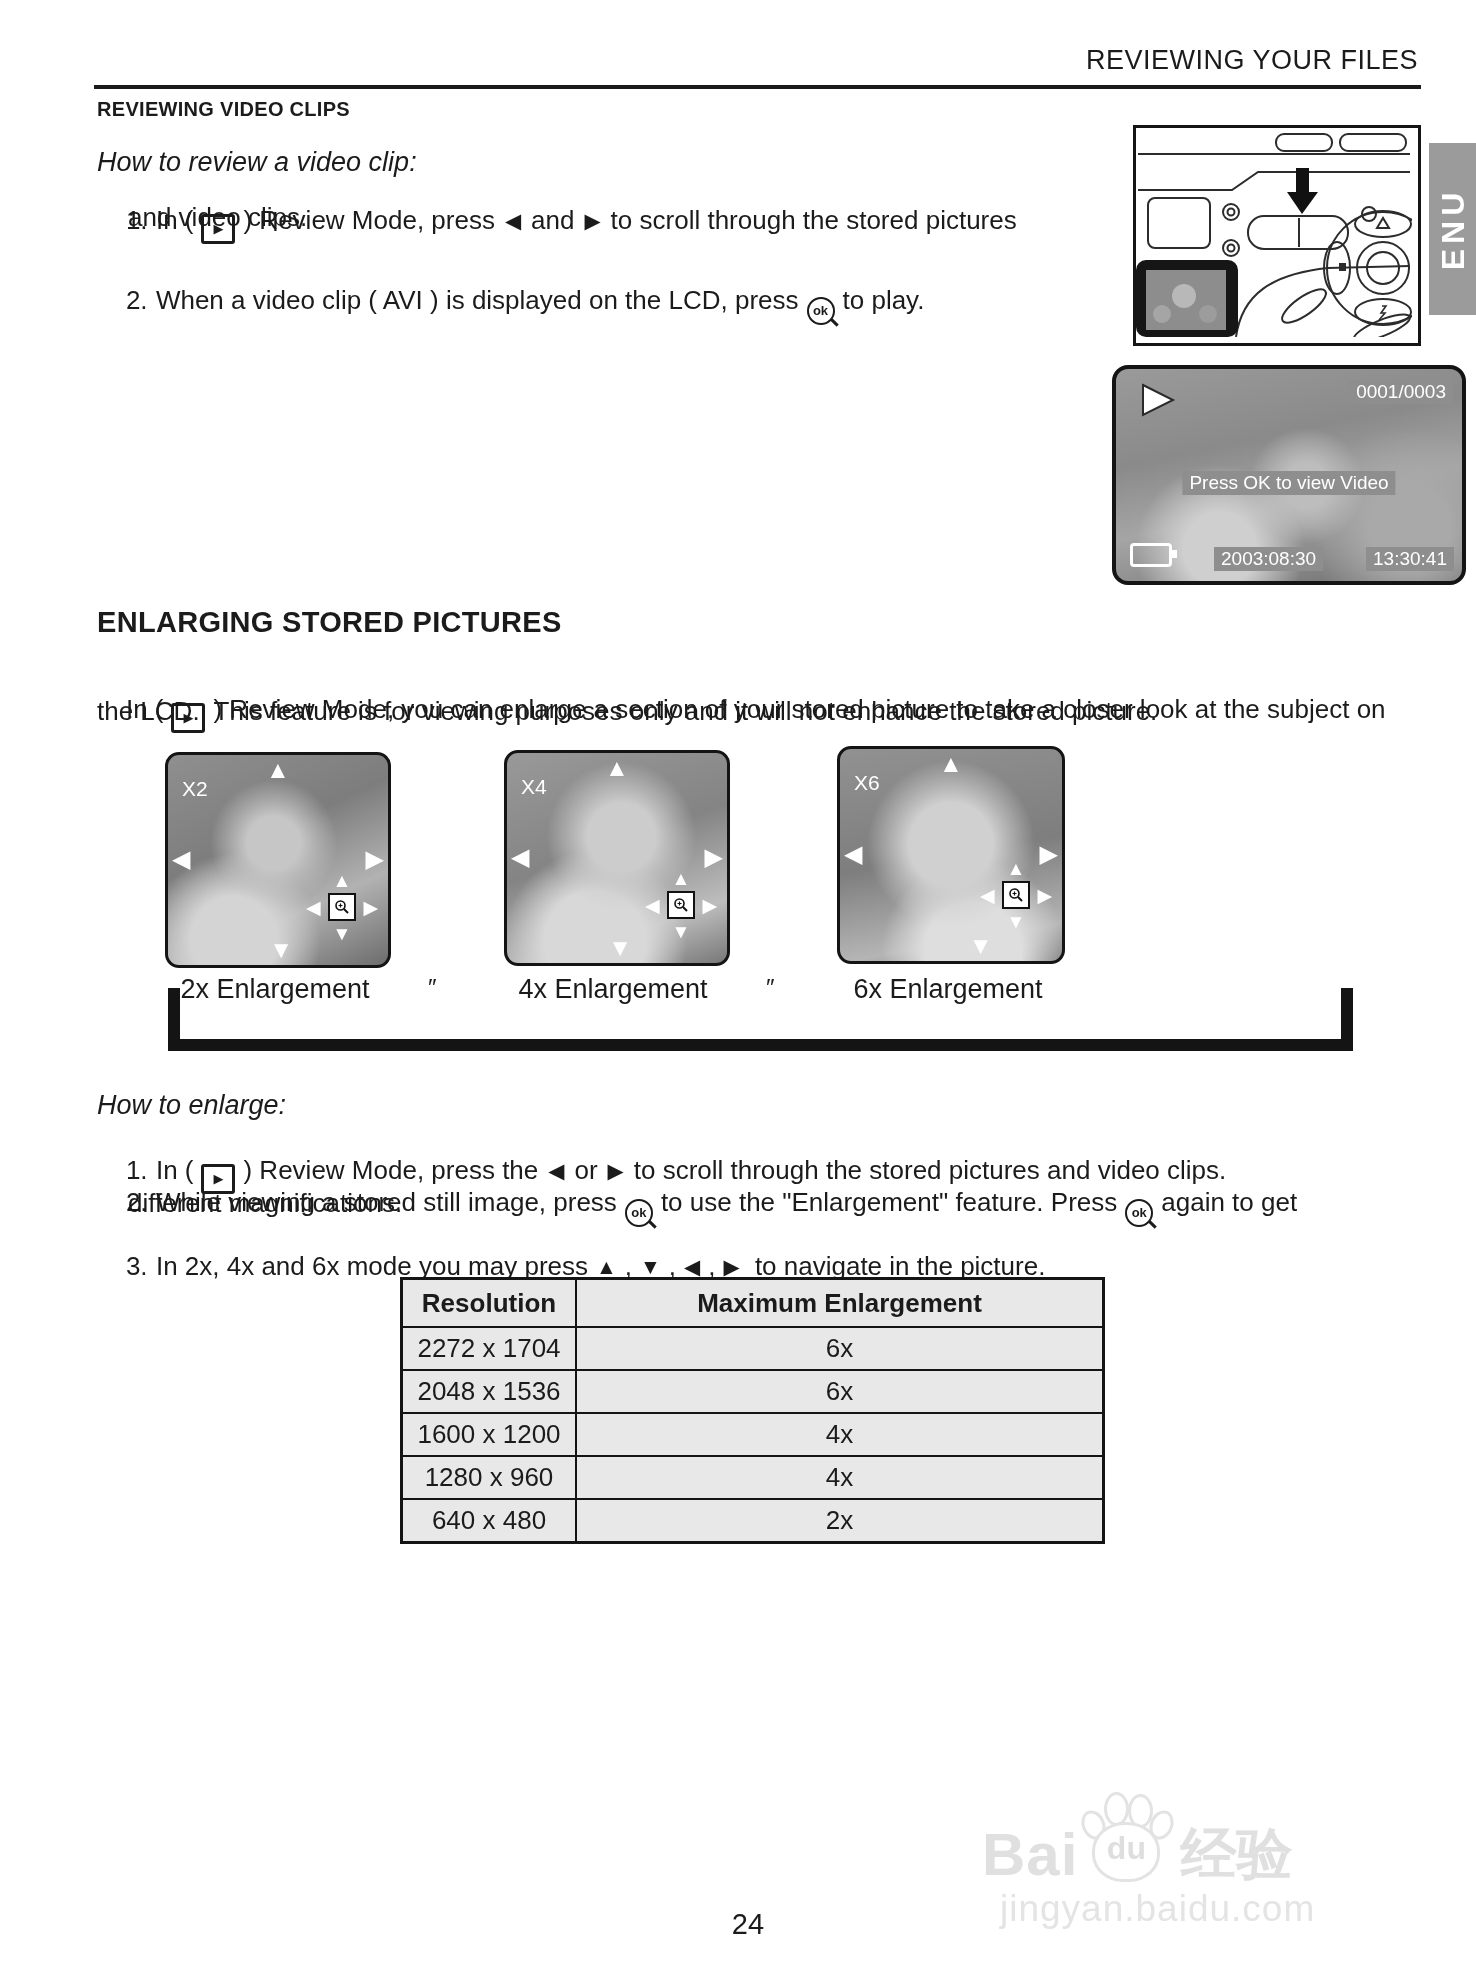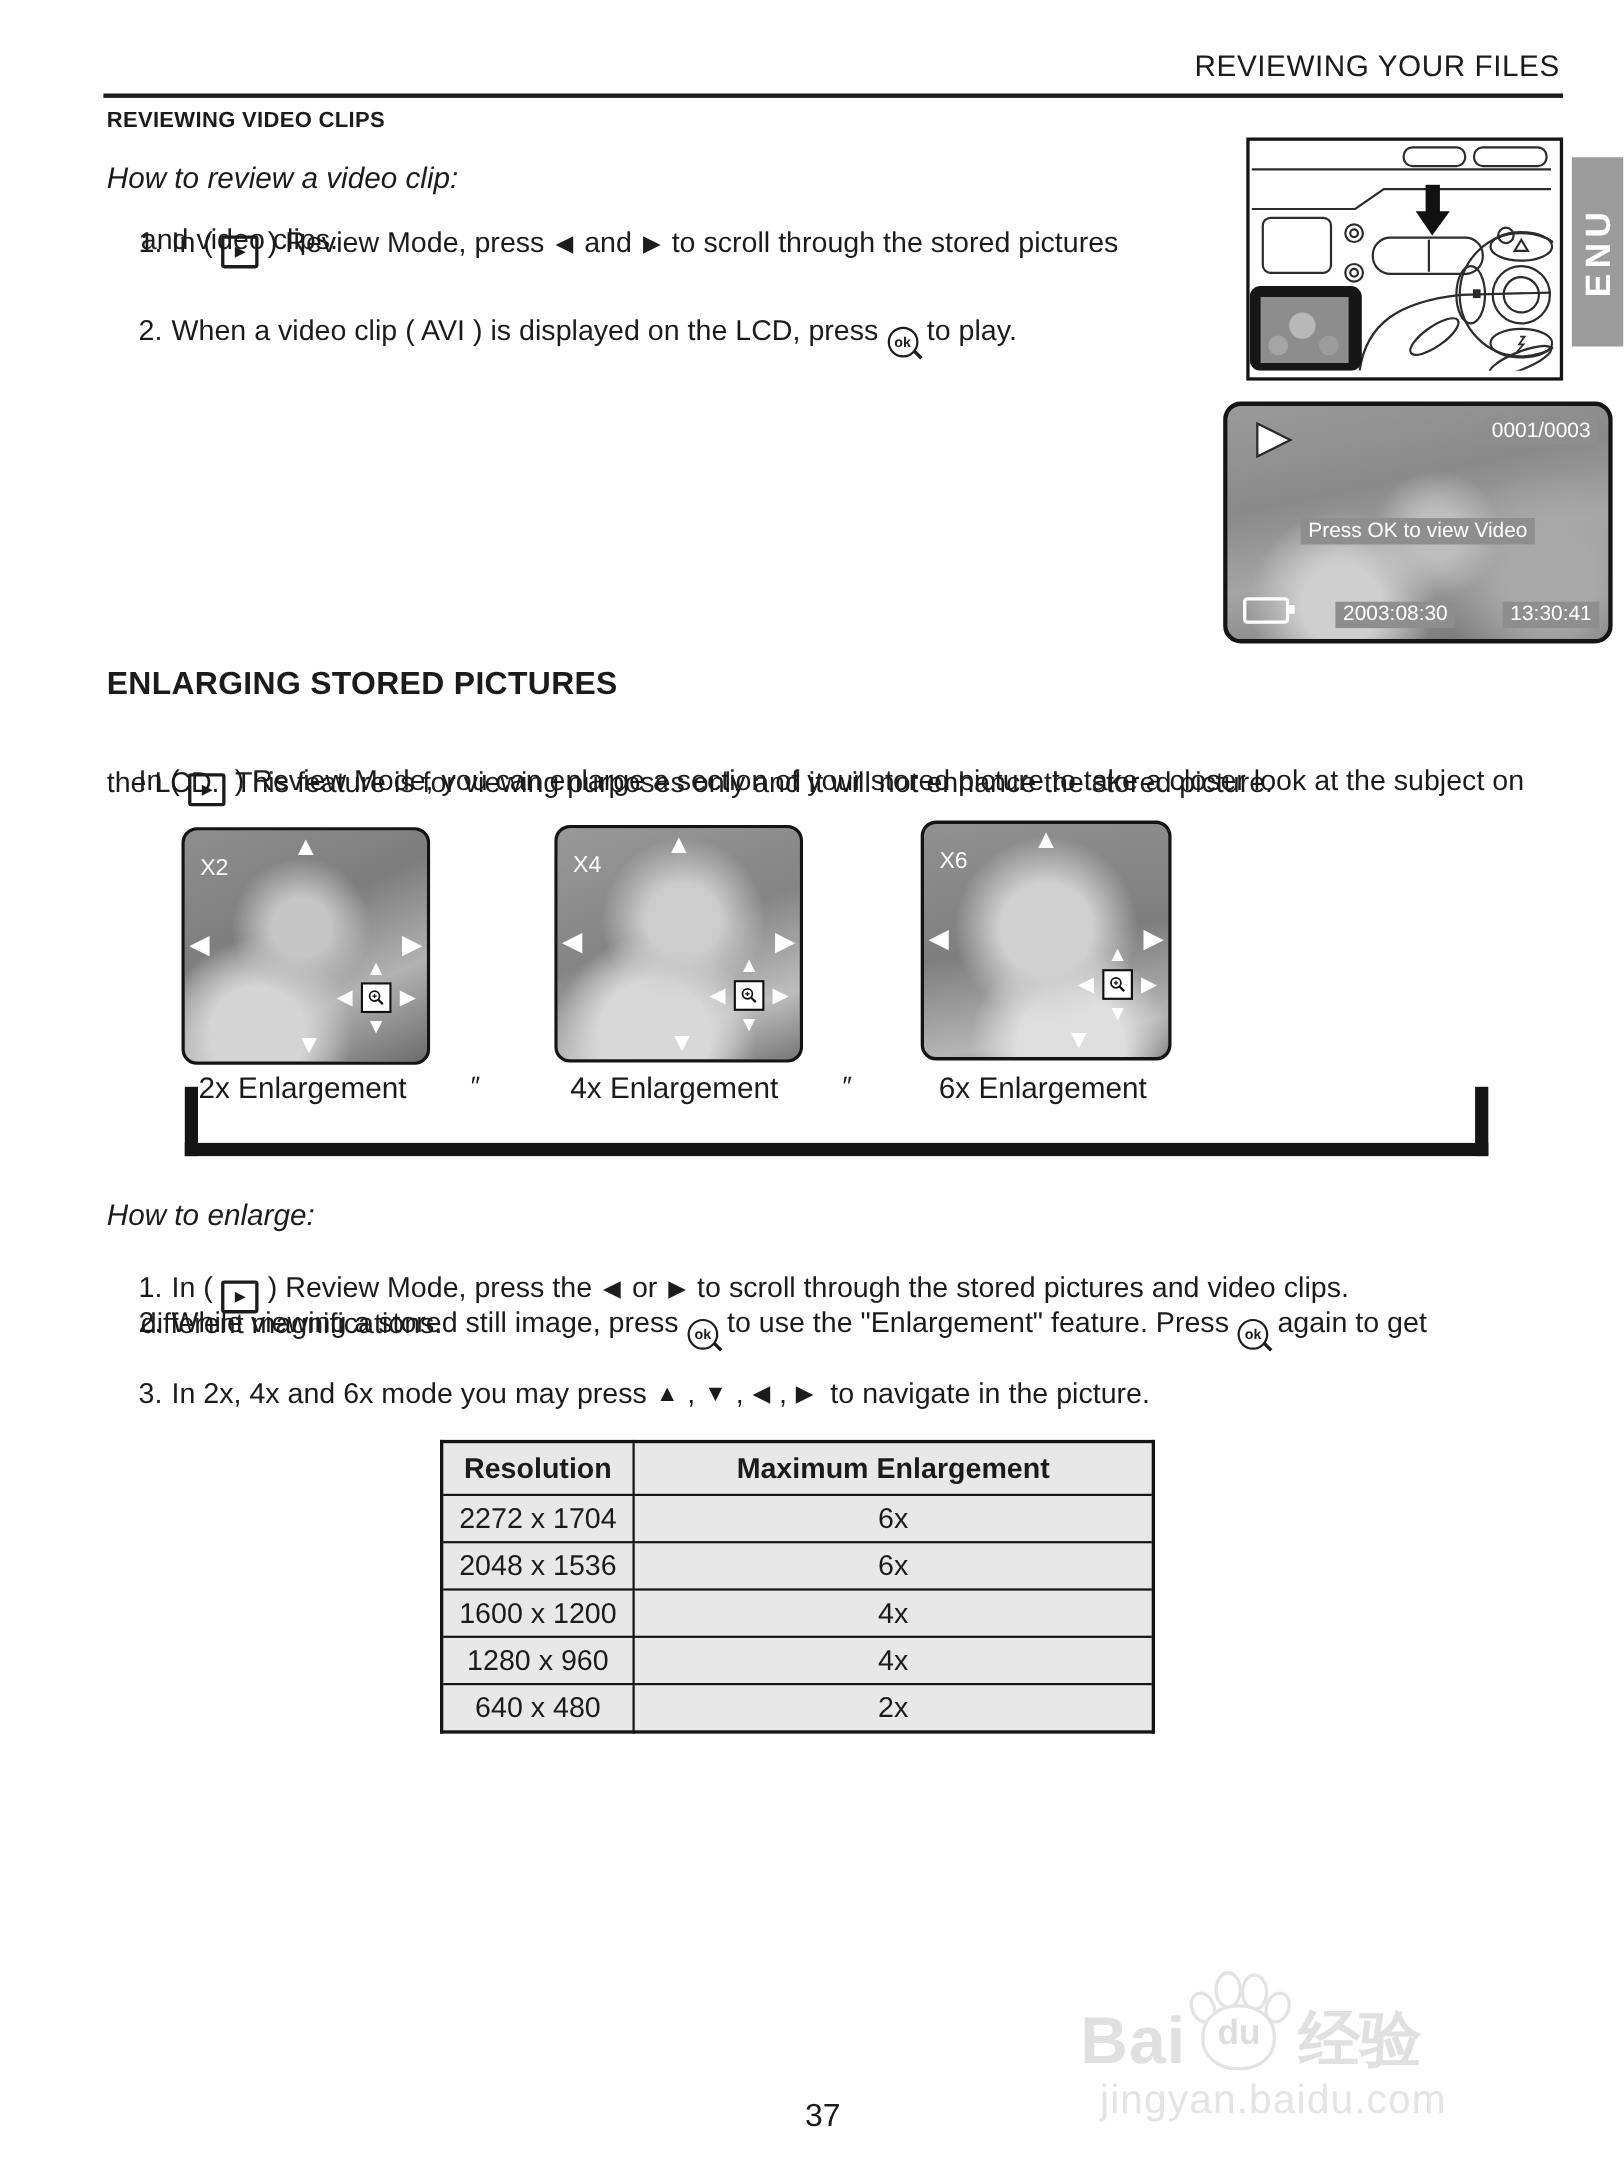--- a/index.html
+++ b/index.html
@@ -75,22 +75,22 @@
   .cluster .c-rt{position:absolute;right:0;top:50%;transform:translateY(-50%);color:#fff;font-size:19px;line-height:1;}
   .zoom-box{position:absolute;left:50%;top:50%;transform:translate(-50%,-50%);
             width:24px;height:24px;background:#fff;border:2px solid #111;
             display:flex;align-items:center;justify-content:center;}
 
   .caption{position:absolute;font-size:27px;text-align:center;}
   .ditto{position:absolute;font-size:24px;color:#1b1b1b;}
   .bracket-bar{position:absolute;background:#141414;}
 
   
-  .res-table{position:absolute;left:400px;top:1277px;width:650px;border-collapse:collapse;
-             background:#e8e8e8;border:3px solid #141414;margin-top:32px;}
+  .res-table{position:absolute;left:400px;top:1277px;width:705px;border-collapse:collapse;
+             background:#e8e8e8;border:3px solid #141414;}
   .res-table th,.res-table td{border:2px solid #141414;text-align:center;font-size:26px;
              color:#1b1b1b;padding:0;}
   .res-table th{height:46px;font-weight:bold;}
   .res-table td{height:41px;font-weight:normal;}
   .col-res{width:172px;}
 
   
   .wm{position:absolute;left:982px;top:1790px;color:#e0e0e0;}
   .wm-row{display:flex;align-items:flex-end;}
   .wm-bai{font-size:60px;font-weight:bold;letter-spacing:1px;line-height:.9;}
@@ -317,15 +317,15 @@
           <i class="t3"></i>
           <i class="t4"></i>
           <i class="pad"></i>
         <b>du</b>
       </span>
       <span class="wm-cn">经验</span>
     </div>
     <div class="wm-url">jingyan.baidu.com</div>
   </div>
 
-  <div class="page-num">37</div>
+  <div class="page-num">24</div>
 
 </div>
 
 </body></html>

